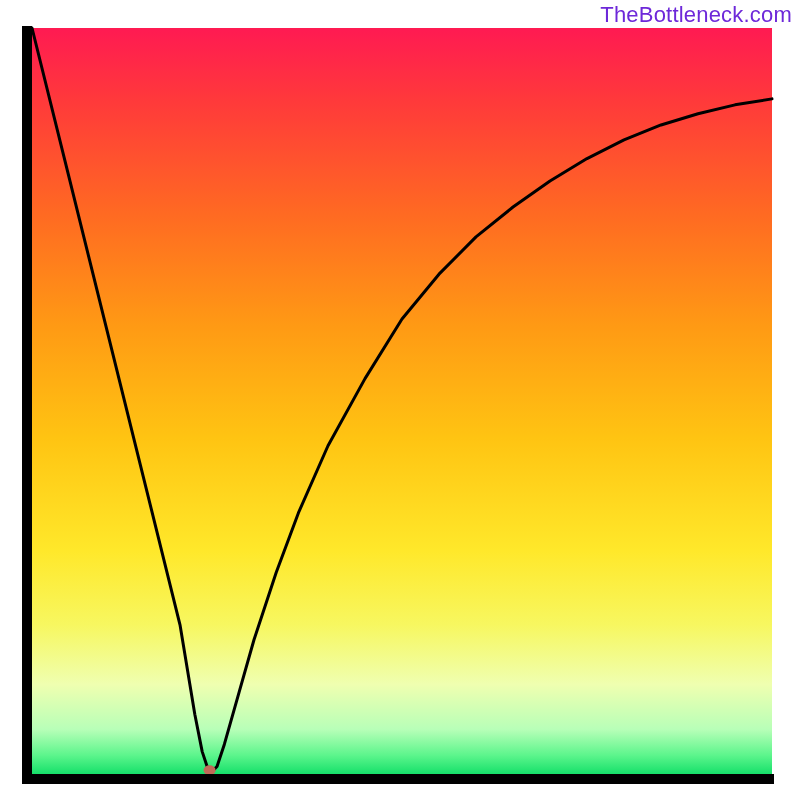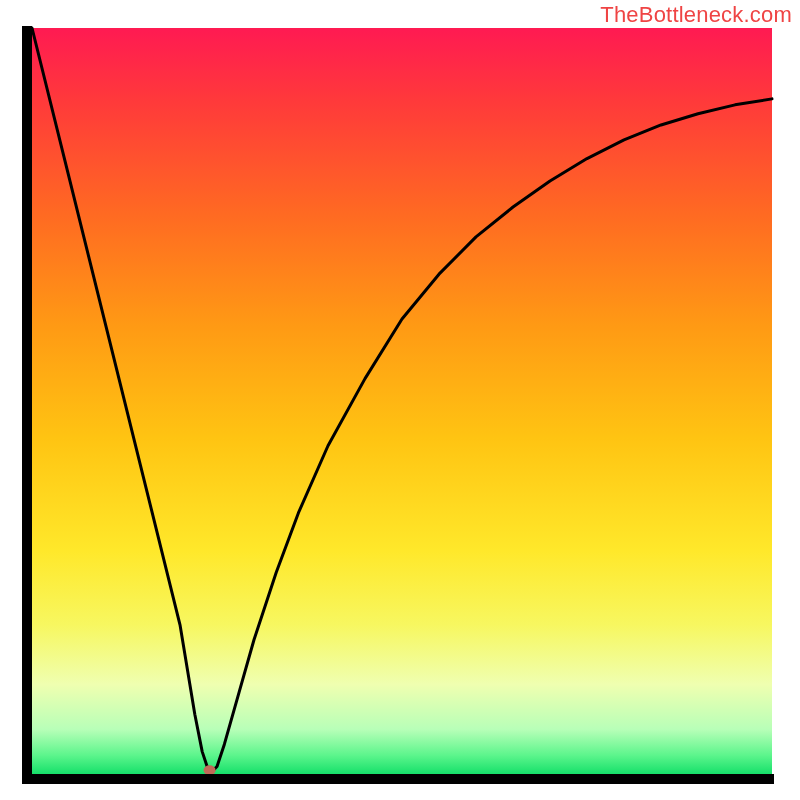--- a/index.html
+++ b/index.html
@@ -14,21 +14,21 @@
     position: relative;
     width: 800px;
     height: 800px;
   }
   .watermark {
     position: absolute;
     top: 2px;
     right: 8px;
     font-family: Arial, Helvetica, sans-serif;
     font-size: 22px;
-    color: #ef4444;
+    color: #6d28d9;
     letter-spacing: 0.2px;
     z-index: 10;
   }
   svg.plot {
     position: absolute;
     left: 0;
     top: 0;
   }
 </style>
 </head>

